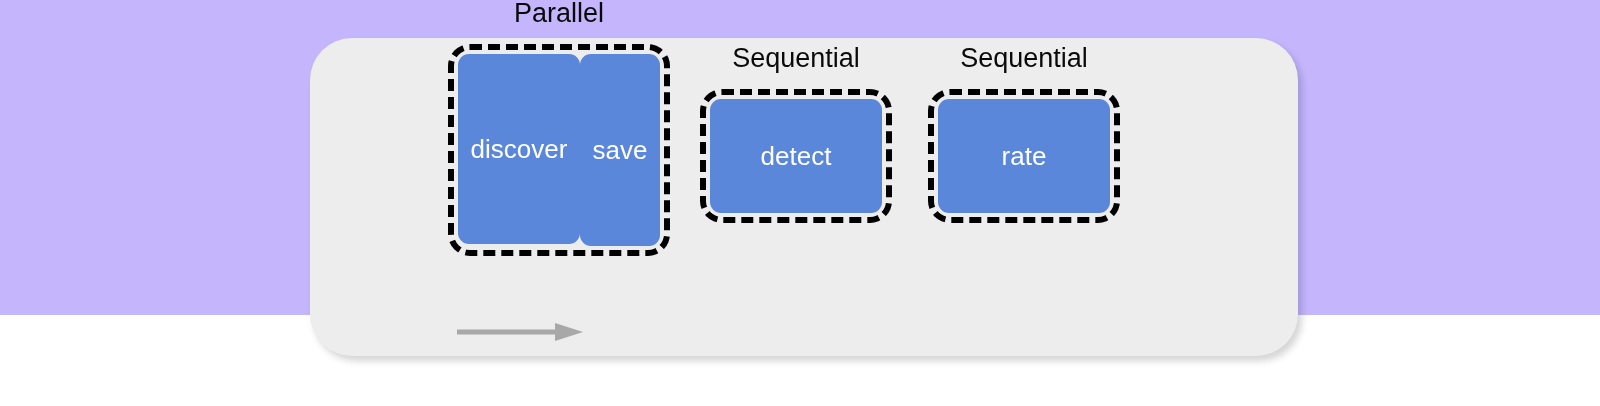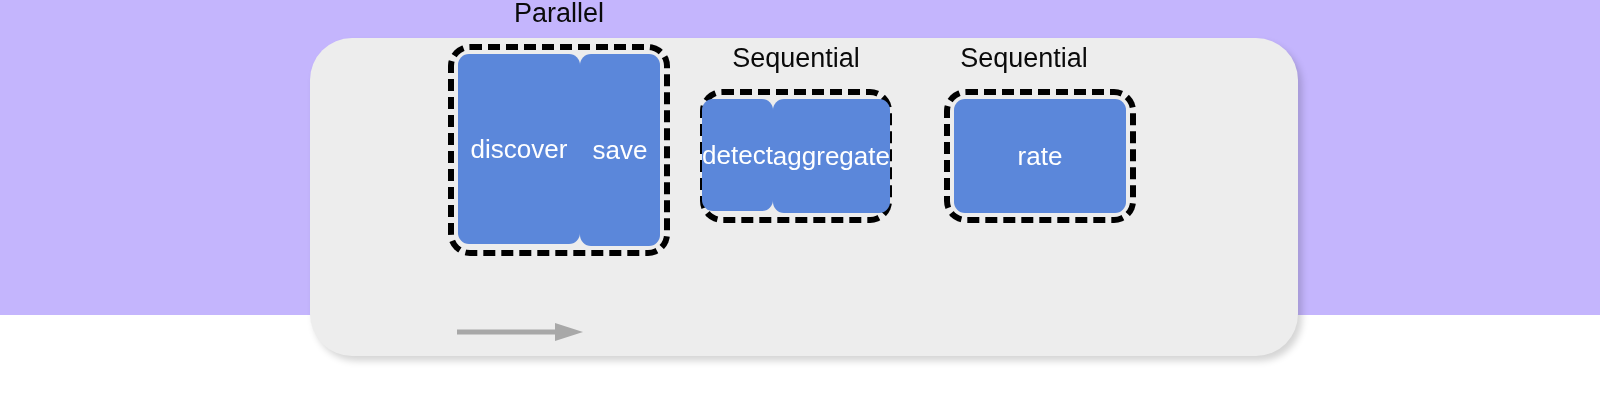--- a/index.html
+++ b/index.html
@@ -64,21 +64,21 @@
   .g-parallel .group-box   { top: 0; left: 0; width: 222px; height: 212px; }
   .g-parallel .node  { min-height: 60px; }
 
   .g-seq1            { left: 700px; top: 89px;  width: 192px; }
   .g-seq1 .group-label { top: -46px; }
   .g-seq1 .group-box   { top: 0; left: 0; width: 192px; height: 134px; }
   .g-seq1 .node      { min-height: 56px; }
 
   .g-seq2            { left: 928px; top: 89px;  width: 192px; }
   .g-seq2 .group-label { top: -46px; }
-  .g-seq2 .group-box   { top: 0; left: 16px; width: 192px; height: 134px; }
+  .g-seq2 .group-box   { top: 0; left: 0; width: 192px; height: 134px; }
   .g-seq2 .node      { min-height: 56px; }
 
   
   .flow-arrow { position: absolute; left: 455px; top: 320px; width: 130px; height: 24px; }
 </style>
 </head>
 <body>
 
 <div id="canvas">
 
@@ -89,21 +89,20 @@
     <div class="group-box">
       <div class="node">discover</div>
       <div class="node">save</div>
     </div>
   </div>
 
   <div class="group g-seq1">
     <div class="group-label">Sequential</div>
     <div class="group-box">
       <div class="node">detect</div>
-      <div class="node">aggregate</div>
     </div>
   </div>
 
   <div class="group g-seq2">
     <div class="group-label">Sequential</div>
     <div class="group-box">
       <div class="node">rate</div>
     </div>
   </div>
 

